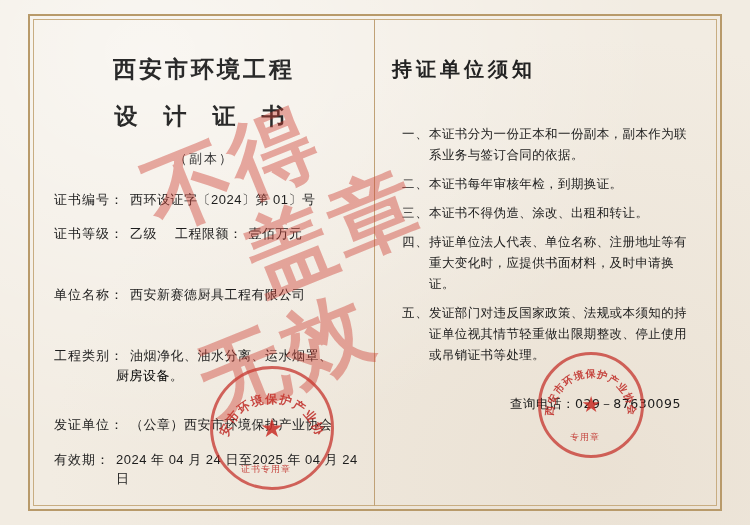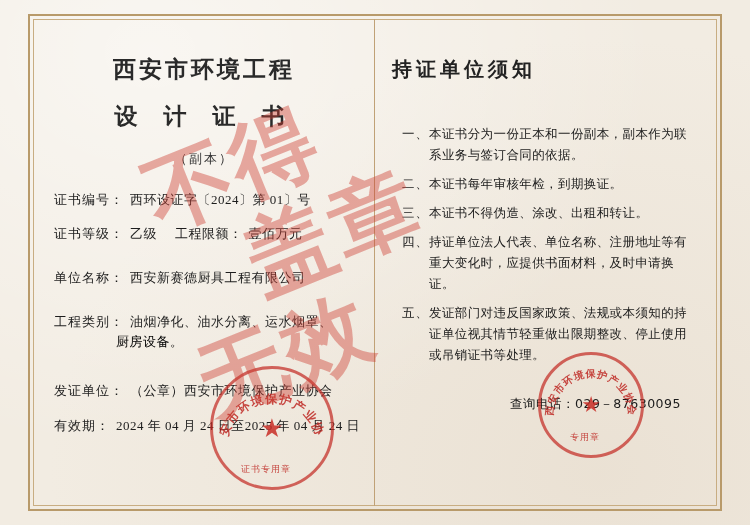--- a/index.html
+++ b/index.html
@@ -89,21 +89,21 @@
     font-size: 13px;
     letter-spacing: 2px;
     margin-top: 18px;
   }
 
   .field-row {
     display: flex;
     align-items: flex-start;
     font-size: 13px;
     color: #1d1d1d;
-    font-family: Liberation Serif, serif;
+    font-family: Liberation Sans, sans-serif;
     margin-top: 15px;
     line-height: 19px;
   }
   .field-label {
     white-space: nowrap;
     letter-spacing: 1px;
   }
   .field-value {
     margin-left: 6px;
     letter-spacing: 0.5px;
@@ -117,21 +117,21 @@
     margin-left: 18px;
     letter-spacing: 0.5px;
   }
   .wrap-line {
     padding-left: 62px;
     letter-spacing: 0.5px;
     margin-top: 2px;
     font-size: 13px;
   }
   .spaced-gap {
-    margin-top: 25px;
+    margin-top: 42px;
   }
   .issue-row {
     margin-top: 30px;
   }
   .valid-row {
     margin-top: 16px;
   }
 
   
   .right {

